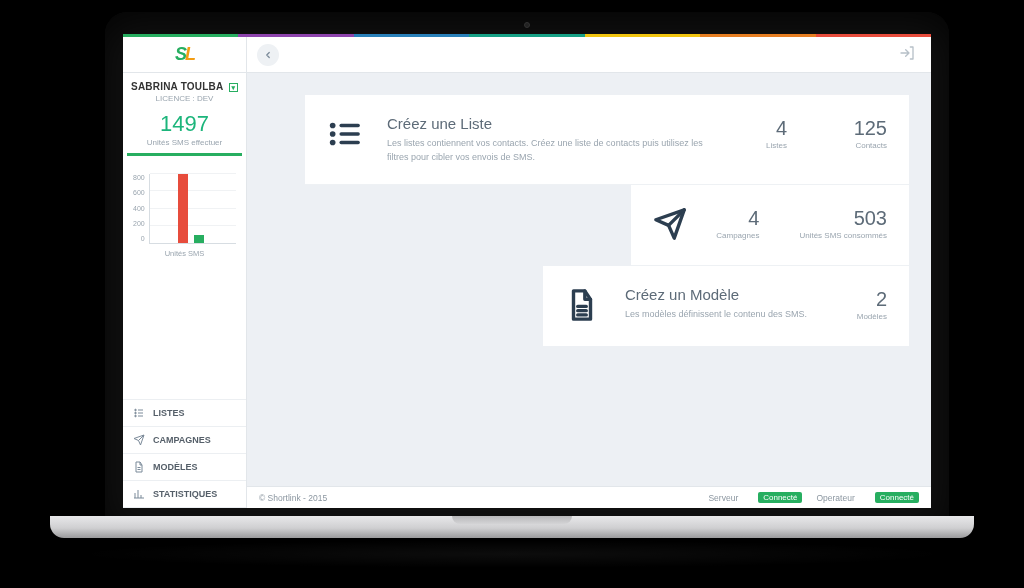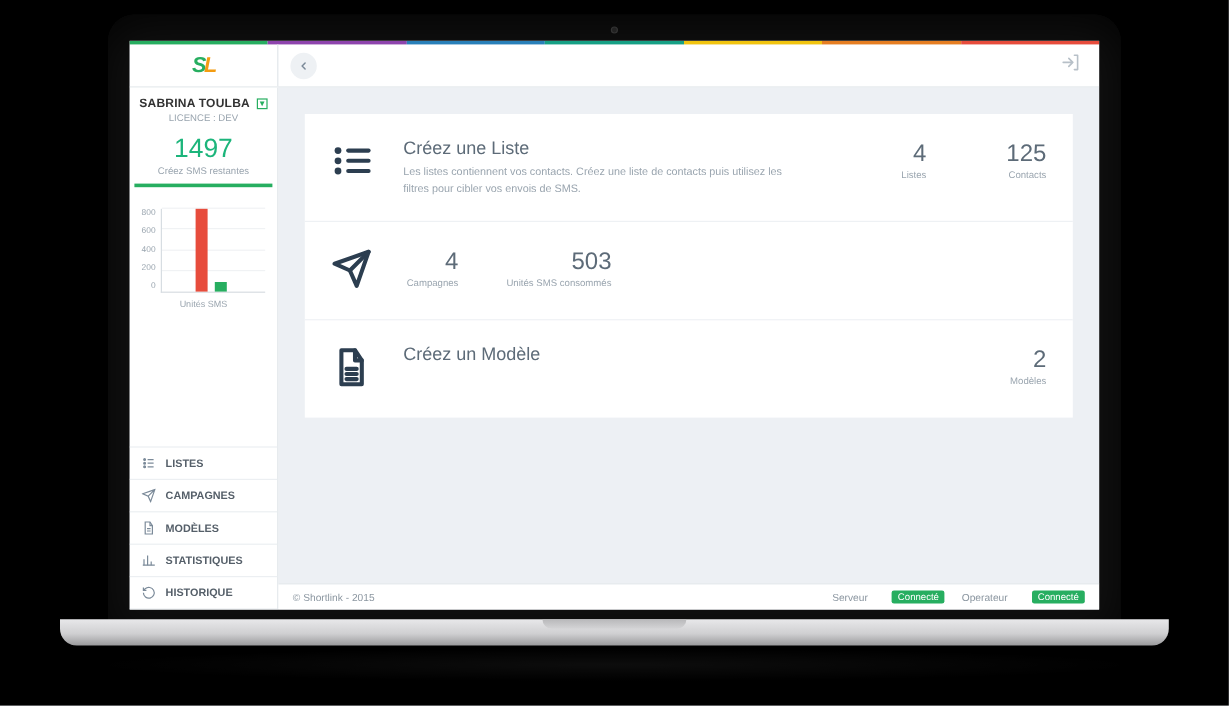--- a/index.html
+++ b/index.html
@@ -12,21 +12,21 @@
     position: relative;
   }
   
   .laptop {
     position: absolute;
     left: 50px; top: 12px;
     width: 924px; height: 540px;
   }
   .screen-frame {
     position: absolute;
-    left: 40px; top: 0;
+    left: 55px; top: 0;
     width: 844px; height: 510px;
     background: #111;
     border-radius: 22px 22px 6px 6px;
     box-shadow: 0 10px 40px rgba(0,0,0,0.8) inset;
   }
   .camera {
     position: absolute;
     left: 50%; top: 10px;
     width: 6px; height: 6px;
     margin-left: -3px;
@@ -242,20 +242,21 @@
     display: flex;
     flex-direction: column;
     background: #edf0f4;
   }
   .cards {
     flex: 1;
     padding: 22px 22px 10px;
     display: flex;
     flex-direction: column;
     gap: 0;
+    align-items: flex-end;
   }
   .card {
     background: #fff;
     display: flex;
     align-items: flex-start;
     padding: 20px 22px;
     border-bottom: 1px solid #eef1f4;
   }
   .card:last-child { border-bottom: none; }
   .card-icon {
@@ -370,21 +371,21 @@
         <div class="sidebar">
           <div class="user-block">
             <div class="user-name">
               <span>SABRINA TOULBA</span>
               <span class="toggle-icon">▾</span>
             </div>
             <div class="user-role">LICENCE : DEV</div>
           </div>
           <div class="units-block">
             <div class="units-value">1497</div>
-            <div class="units-label">Créez SMS restantes</div>
+            <div class="units-label">Unités SMS effectuer</div>
             <div class="units-bar"></div>
           </div>
           <div class="chart-block">
             <div class="mini-chart">
               <div class="mini-axis" id="mini-axis">
                   <div>800</div>
                   <div>600</div>
                   <div>400</div>
                   <div>200</div>
                   <div>0</div>
@@ -437,29 +438,20 @@
               <div class="nav-item">
                 <span class="nav-icon">
                   <svg viewBox="0 0 24 24">
                     <line x1="4" y1="20" x2="4" y2="10"></line>
                     <line x1="10" y1="20" x2="10" y2="4"></line>
                     <line x1="16" y1="20" x2="16" y2="14"></line>
                     <line x1="2" y1="20" x2="22" y2="20"></line>
                   </svg>
                 </span>
                 <span>STATISTIQUES</span>
-              </div>
-              <div class="nav-item">
-                <span class="nav-icon">
-                  <svg viewBox="0 0 24 24">
-                    <path d="M3 12a9 9 0 1 0 3-6.7L3 8"></path>
-                    <polyline points="3 3 3 8 8 8"></polyline>
-                  </svg>
-                </span>
-                <span>HISTORIQUE</span>
               </div>
             </div>
         </div>
 
         <div class="content">
           <div class="cards" id="cards">
               <div class="card">
                 <div class="card-icon"><svg viewBox="0 0 24 24">
                     <circle cx="4" cy="6" r="2" fill="#2c3e50" stroke="none"></circle>
                     <circle cx="4" cy="12" r="2" fill="#2c3e50" stroke="none"></circle>
@@ -502,20 +494,21 @@
               <div class="card">
                 <div class="card-icon"><svg viewBox="0 0 24 24">
                     <path d="M14 2H6v20h12V8l-4-6z"></path>
                     <path d="M14 2v6h4"></path>
                     <line x1="9" y1="13" x2="15" y2="13"></line>
                     <line x1="9" y1="16" x2="15" y2="16"></line>
                     <line x1="9" y1="19" x2="15" y2="19"></line>
                   </svg></div>
                 <div class="card-body">
                   <div class="card-title">Créez un Modèle</div>
+                  <div class="card-desc">Les modèles définissent le contenu des SMS.</div>
                 </div>
                 <div class="card-stats">
                   <div class="stat">
                     <div class="stat-value">2</div>
                     <div class="stat-label">Modèles</div>
                   </div>
                 </div>
               </div>
             </div>
           <div class="footer">

